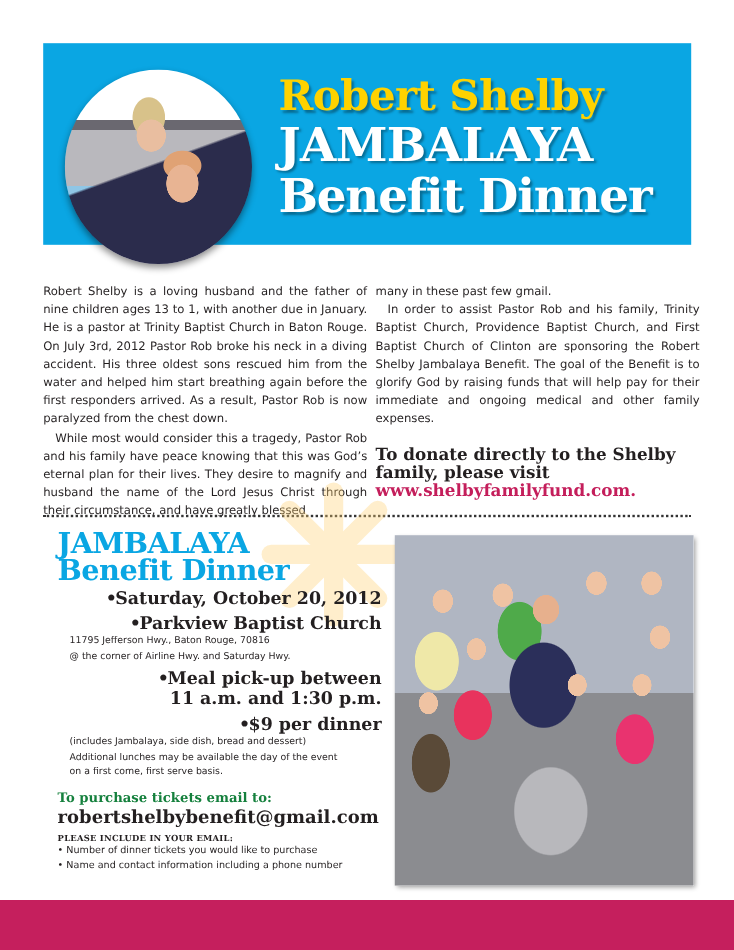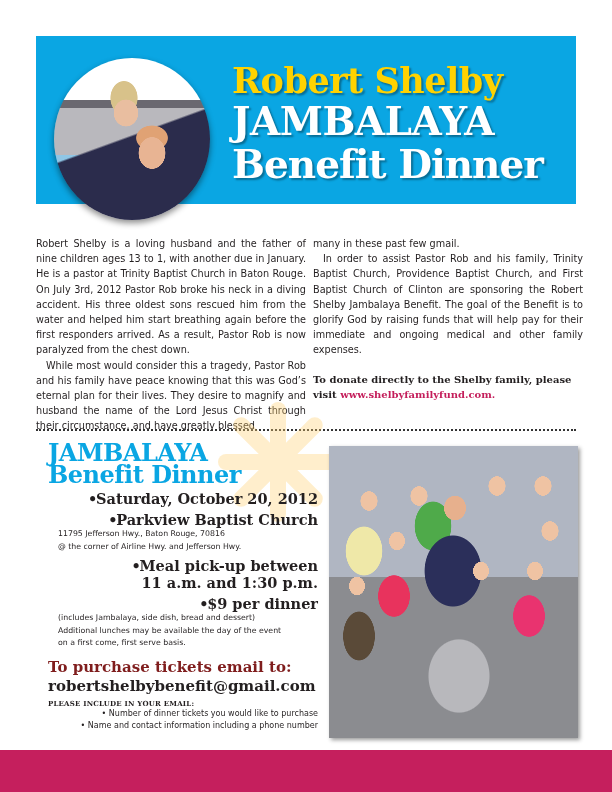--- a/index.html
+++ b/index.html
@@ -18,37 +18,37 @@
   .title { position:absolute; left:232px; font-family:"DejaVu Serif", serif; font-weight:bold; white-space:nowrap; text-shadow:2px 2px 2px rgba(0,0,0,0.35); }
   .t1 { top:60px; font-size:35px; color:#ffd200; letter-spacing:-0.5px; }
   .t2 { top:98px; font-size:39px; color:#ffffff; letter-spacing:-0.5px; }
   .t3 { top:141px; font-size:39px; color:#ffffff; letter-spacing:-1px; }
 
   .col { position:absolute; top:225px; width:270px; font-size:9.7px; line-height:15.2px; color:#231f20; text-align:justify;margin-top:11px; }
   .col p { margin:0; text-indent:10px; }
   .col p.first { text-indent:0; }
   .col-left { left:36px; }
   .col-right { left:313px; }
-  .donate { margin-top:14px !important; text-indent:0 !important; font-family:"DejaVu Serif", serif; font-weight:bold; font-size:10px; line-height:15px; color:#231f20; text-align:left; }
+  .donate { margin-top:14px !important; text-indent:0 !important; font-family:"DejaVu Serif", serif; font-weight:bold; font-size:14px; line-height:15px; color:#231f20; text-align:left; }
   .donate .link { color:#c41e5b; }
 
   .divider { position:absolute; left:36px; top:429px; width:540px; border-top:2px dotted #333; }
 
   .flower { position:absolute; left:218px; top:402px; width:120px; height:120px; opacity:0.35; }
   .flower span { position:absolute; left:52px; top:0; width:16px; height:60px; background:#ffd070; border-radius:8px; transform-origin:8px 60px; }
 
   .event { position:absolute; left:48px; top:442px; width:270px; color:#231f20; }
   .ev-title { font-family:"DejaVu Serif", serif; font-weight:bold; color:#0aa6e3; font-size:24px; line-height:22px; letter-spacing:-0.5px; }
   .bullet-big { font-family:"DejaVu Serif", serif; font-weight:bold; font-size:14.5px; line-height:17px; margin-top:4px; white-space:nowrap;text-align:right; }
   .bullet-big .dot { display:inline-block; width:8px; }
   .sub { font-size:7.8px; line-height:12.5px; margin-left:10px; }
-  .purchase { font-family:"DejaVu Serif", serif; font-weight:bold; color:#7f1d1d; font-size:15px; margin-top:8px; white-space:nowrap; }
+  .purchase { font-family:"DejaVu Serif", serif; font-weight:bold; color:#15803d; font-size:11px; margin-top:8px; white-space:nowrap; }
   .email { font-family:"DejaVu Serif", serif; font-weight:bold; font-size:15px; margin-top:1px; white-space:nowrap; }
   .include { font-family:"DejaVu Serif", serif; font-weight:bold; font-size:7px; margin-top:4px; letter-spacing:0.2px; }
-  .inc-item { font-size:8px; line-height:12px; white-space:nowrap;text-align:right; }
+  .inc-item { font-size:8px; line-height:12px; white-space:nowrap; }
 
   .family-photo { position:absolute; left:329px; top:446px; width:249px; height:292px; box-shadow:2px 2px 4px rgba(0,0,0,0.4);
     background:
       radial-gradient(ellipse 18px 20px at 126px 62px, #e7b08d 60%, transparent 62%),
       radial-gradient(ellipse 14px 16px at 40px 55px, #efc3a3 60%, transparent 62%),
       radial-gradient(ellipse 14px 16px at 90px 50px, #efc3a3 60%, transparent 62%),
       radial-gradient(ellipse 14px 16px at 168px 40px, #efc3a3 60%, transparent 62%),
       radial-gradient(ellipse 14px 16px at 214px 40px, #efc3a3 60%, transparent 62%),
       radial-gradient(ellipse 14px 16px at 221px 85px, #efc3a3 60%, transparent 62%),
       radial-gradient(ellipse 13px 15px at 68px 95px, #efc3a3 60%, transparent 62%),
@@ -101,21 +101,21 @@
 </div>
 
 <div class="event">
   <div class="ev-title">JAMBALAYA</div>
   <div class="ev-title" style="margin-bottom:2px">Benefit Dinner</div>
 
   <div class="bullet-big"><span class="dot">•</span><span>Saturday, October 20, 2012</span></div>
 
   <div class="bullet-big"><span class="dot">•</span><span>Parkview Baptist Church</span></div>
   <div class="sub">11795 Jefferson Hwy., Baton Rouge, 70816</div>
-  <div class="sub">@ the corner of Airline Hwy. and Jefferson Hwy.</div>
+  <div class="sub">@ the corner of Airline Hwy. and Saturday Hwy.</div>
 
   <div class="bullet-big"><span class="dot">•</span><span>Meal pick-up between</span><br><span class="dot"></span><span>11 a.m. and 1:30 p.m.</span></div>
 
   <div class="bullet-big"><span class="dot">•</span><span>$9 per dinner</span></div>
   <div class="sub">(includes Jambalaya, side dish, bread and dessert)</div>
   <div class="sub">Additional lunches may be available the day of the event</div>
   <div class="sub">on a first come, first serve basis.</div>
 
   <div class="purchase">To purchase tickets email to:</div>
   <div class="email">robertshelbybenefit@gmail.com</div>

